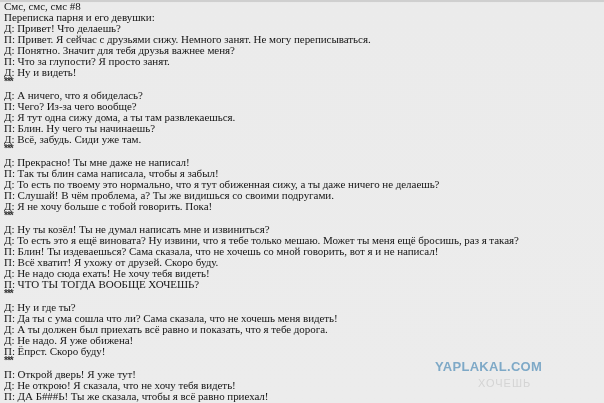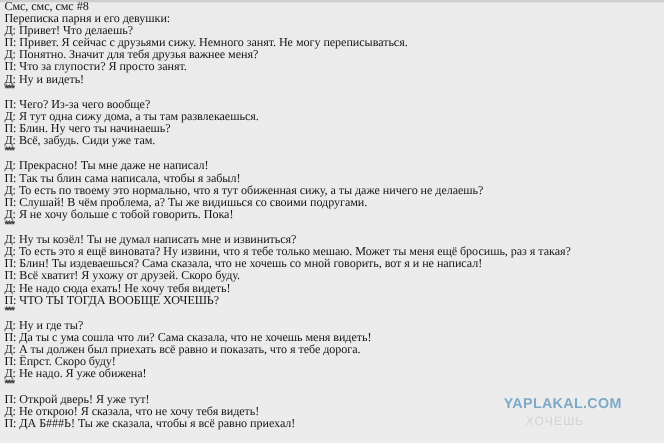--- a/index.html
+++ b/index.html
@@ -7,21 +7,21 @@
     width:604px; height:403px; overflow:hidden; position:relative;
     background: linear-gradient(180deg, #e2e2e2 0px, #ebebeb 3px, #ececec 100%);
     font-family: "Liberation Sans", sans-serif;
     color:#151515;
   }
   .doc { position:absolute; left:4px; top:1px; width:596px; }
   .line { font-size:11px; line-height:11px; height:11px; white-space:nowrap; letter-spacing:-0.05px;font-family:Liberation Serif, serif; }
   .sep { font-size:10px; line-height:7px; height:7px; font-weight:bold; color:#333; letter-spacing:-1px; }
   .gap { height:5px; }
   .watermark {
-    position:absolute; left:458px; top:359px;
+    position:absolute; left:435px; top:359px;
     font-family: "Liberation Sans", sans-serif; font-weight:bold;
     font-size:13px; letter-spacing:0.3px; color:#7ea9c7;
   }
   .watermark2 {
     position:absolute; left:478px; top:377px;
     font-size:11px; color:#d4d4d4; letter-spacing:1px;
   }
   .topband { position:absolute; left:0; top:0; width:604px; height:2px; background:#cfcfcf; }
 </style>
 </head>
@@ -36,20 +36,21 @@
       <div>
         <div class="line">Д: Привет! Что делаешь?</div>
         <div class="line">П: Привет. Я сейчас с друзьями сижу. Немного занят. Не могу переписываться.</div>
         <div class="line">Д: Понятно. Значит для тебя друзья важнее меня?</div>
         <div class="line">П: Что за глупости? Я просто занят.</div>
         <div class="line">Д: Ну и видеть!</div>
         <div class="sep">***</div>
         <div class="gap"></div>
       </div>
       <div>
+        <div class="line">Д: А ничего, что я обиделась?</div>
         <div class="line">П: Чего? Из-за чего вообще?</div>
         <div class="line">Д: Я тут одна сижу дома, а ты там развлекаешься.</div>
         <div class="line">П: Блин. Ну чего ты начинаешь?</div>
         <div class="line">Д: Всё, забудь. Сиди уже там.</div>
         <div class="sep">***</div>
         <div class="gap"></div>
       </div>
       <div>
         <div class="line">Д: Прекрасно! Ты мне даже не написал!</div>
         <div class="line">П: Так ты блин сама написала, чтобы я забыл!</div>
@@ -66,22 +67,22 @@
         <div class="line">П: Всё хватит! Я ухожу от друзей. Скоро буду.</div>
         <div class="line">Д: Не надо сюда ехать! Не хочу тебя видеть!</div>
         <div class="line">П: ЧТО ТЫ ТОГДА ВООБЩЕ ХОЧЕШЬ?</div>
         <div class="sep">***</div>
         <div class="gap"></div>
       </div>
       <div>
         <div class="line">Д: Ну и где ты?</div>
         <div class="line">П: Да ты с ума сошла что ли? Сама сказала, что не хочешь меня видеть!</div>
         <div class="line">Д: А ты должен был приехать всё равно и показать, что я тебе дорога.</div>
+        <div class="line">Д: Не надо. Я уже обижена!</div>
         <div class="line">П: Ёпрст. Скоро буду!</div>
-        <div class="line">Д: Не надо. Я уже обижена!</div>
         <div class="sep">***</div>
         <div class="gap"></div>
       </div>
       <div>
         <div class="line">П: Открой дверь! Я уже тут!</div>
         <div class="line">Д: Не открою! Я сказала, что не хочу тебя видеть!</div>
         <div class="line">П: ДА Б###Ь! Ты же сказала, чтобы я всё равно приехал!</div>
       </div>
     </div>
 </div>

